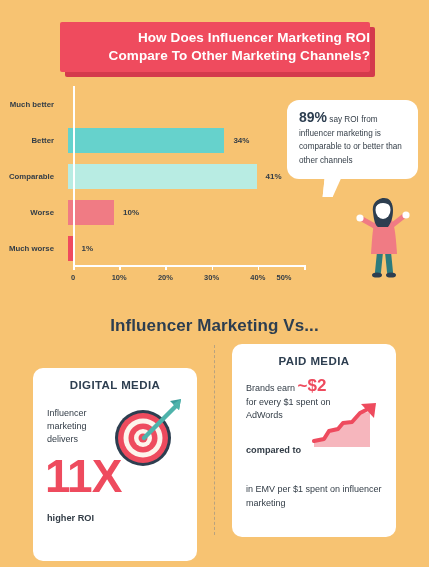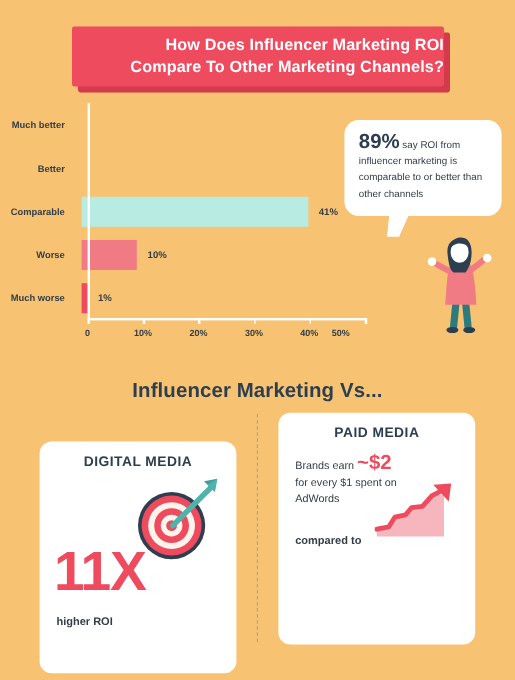--- a/index.html
+++ b/index.html
@@ -146,21 +146,21 @@
     border-radius: 12px;
     padding: 11px 12px 12px 12px;
     box-sizing: border-box;
   }
   .callout-text {
     font-size: 8.2px;
     line-height: 13.5px;
     color: #333d47;
   }
   .callout-pct {
-    font-size: 17px;
+    font-size: 14px;
     font-weight: bold;
     color: #2d3e50;
   }
   .callout-tail {
     position: absolute;
     left: 324px;
     top: 171px;
     width: 0;
     height: 0;
     border-left: 10px solid #ffffff;
@@ -328,20 +328,24 @@
 <div class="chart">
 
   <div class="chart-rows">
 
     <div class="bar-row">
       <div class="bar-label">Much better</div>
     </div>
 
     <div class="bar-row">
       <div class="bar-label">Better</div>
+      <div class="bar-track">
+        <div class="bar" style="width:156.4px;background:#66d2cc"></div>
+        <div class="bar-value">34%</div>
+      </div>
     </div>
 
     <div class="bar-row">
       <div class="bar-label">Comparable</div>
       <div class="bar-track">
         <div class="bar" style="width:188.6px;background:#b8ece3"></div>
         <div class="bar-value">41%</div>
       </div>
     </div>
 
@@ -410,20 +414,21 @@
   </svg>
 </div>
 
 <div class="section-heading">Influencer Marketing Vs...</div>
 
 <div class="divider"></div>
 
 <div class="card card-left">
   <div class="card-title">DIGITAL MEDIA</div>
   <div class="left-body">
+    <div class="delivers-text">Influencer marketing delivers</div>
     <div class="target-icon">
       <svg width="78" height="74" viewBox="0 0 78 74" xmlns="http://www.w3.org/2000/svg">
         <circle cx="36" cy="42" r="28" fill="#2d3e50"></circle>
         <circle cx="36" cy="42" r="25" fill="#ee4b5e"></circle>
         <circle cx="36" cy="42" r="19.5" fill="#fdf4ec"></circle>
         <circle cx="36" cy="42" r="14.5" fill="#ee4b5e"></circle>
         <circle cx="36" cy="42" r="9" fill="#fdf4ec"></circle>
         <circle cx="36" cy="42" r="4.5" fill="#ee4b5e"></circle>
         <path d="M37 42 L70 9" stroke="#4eb3ab" stroke-width="4.5" stroke-linecap="round" fill="none"></path>
         <path d="M63 5 L74 3 L72 14 Z" fill="#3d9e9c"></path>
@@ -440,14 +445,15 @@
   <div class="right-body">
     <div class="brands-block"><span>Brands earn</span> <span class="tilde-two">~$2</span> <span>for every $1 spent on AdWords</span></div>
     <div class="compared-to">compared to</div>
     <div class="trend-icon">
       <svg width="74" height="52" viewBox="0 0 74 52" xmlns="http://www.w3.org/2000/svg">
         <path d="M2 46 L2 40 L12 38 L17 30 L26 28 L31 22 L40 21 L48 12 L58 11 L58 46 Z" fill="#f6b6bd"></path>
         <path d="M2 40 L12 38 L17 30 L26 28 L31 22 L40 21 L48 12 L60 6" stroke="#ee4b5e" stroke-width="4" stroke-linecap="round" stroke-linejoin="round" fill="none"></path>
         <path d="M49 3 L64 2 L62 17 Z" fill="#ee4b5e"></path>
       </svg>
     </div>
+    <div class="emv-text">in EMV per $1 spent on influencer marketing</div>
   </div>
 </div>
 
 </body></html>

